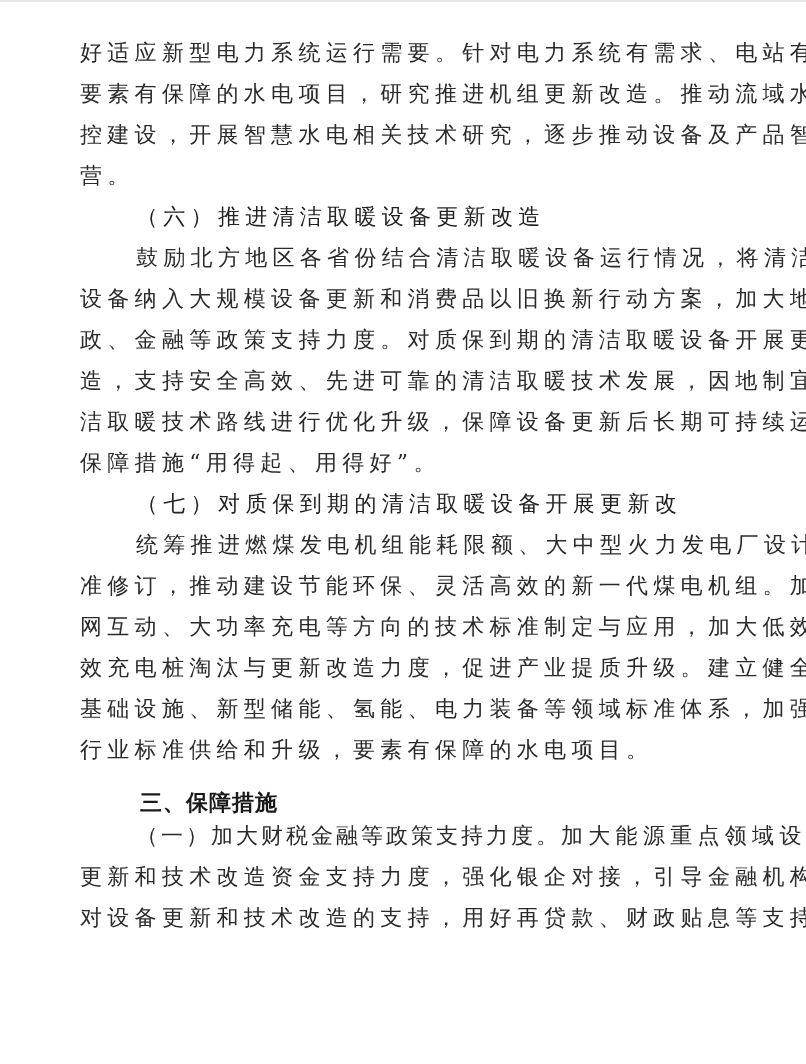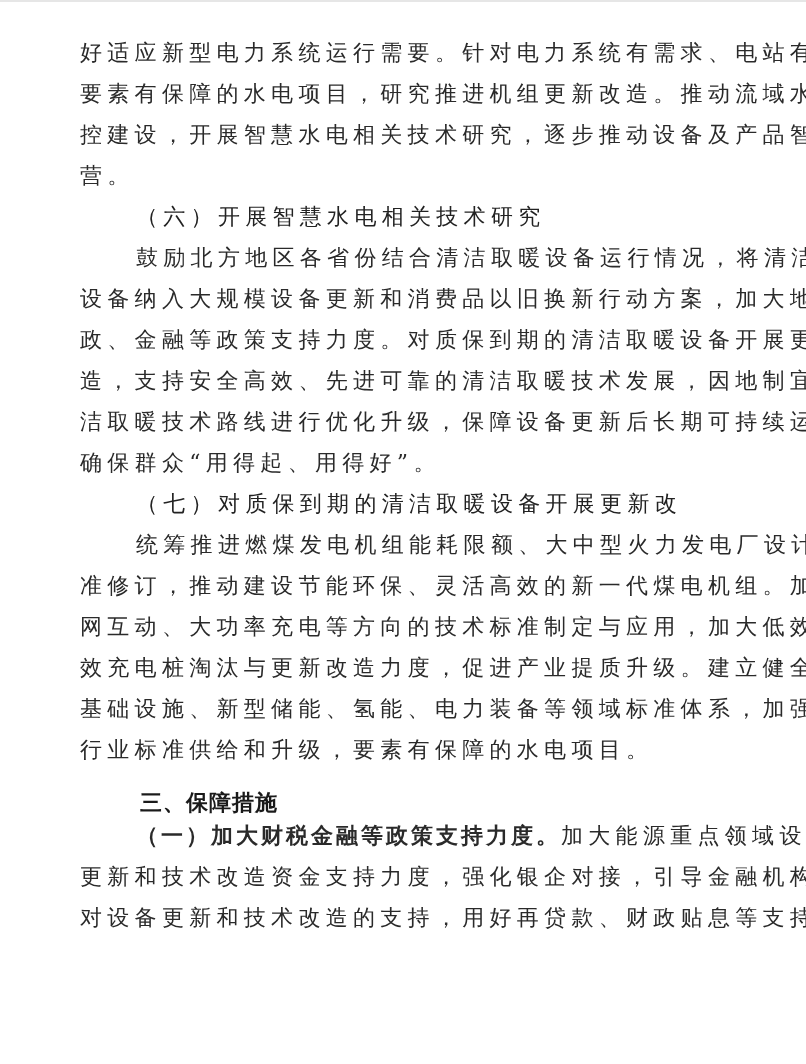--- a/index.html
+++ b/index.html
@@ -47,48 +47,48 @@
       padding-left: 60px;
       font-family: "DejaVu Sans", "Liberation Sans", sans-serif;
       font-weight: bold;
       letter-spacing: 1px;
       color: #1a1a1a;
       position: relative;
       top: 12px;
     }
     .lead-bold {
       font-family: "DejaVu Serif", "Liberation Serif", serif;
-      font-weight: bold;
+      font-weight: normal;
       letter-spacing: 3px;
       text-align: right;
     }
     .after-head { position: relative; top: 4px; }
   </style>
 </head>
 <body>
 
 <div class="top-rule"></div>
 
 <div class="page">
 
   <div>
     <span class="line">好适应新型电力系统运行需要。针对电力系统有需求、电站有条件、</span>
     <span class="line">要素有保障的水电项目，研究推进机组更新改造。推动流域水电集</span>
     <span class="line">控建设，开展智慧水电相关技术研究，逐步推动设备及产品智慧运</span>
     <span class="line">营。</span>
   </div>
 
-  <span class="line subhead">（六）开展智慧水电相关技术研究</span>
+  <span class="line subhead">（六）推进清洁取暖设备更新改造</span>
   <div>
     <span class="line indent">鼓励北方地区各省份结合清洁取暖设备运行情况，将清洁取暖</span>
     <span class="line">设备纳入大规模设备更新和消费品以旧换新行动方案，加大地方财</span>
     <span class="line">政、金融等政策支持力度。对质保到期的清洁取暖设备开展更新改</span>
     <span class="line">造，支持安全高效、先进可靠的清洁取暖技术发展，因地制宜对清</span>
     <span class="line">洁取暖技术路线进行优化升级，保障设备更新后长期可持续运转，</span>
-    <span class="line">确保群众“用得起、用得好”。</span>
+    <span class="line">保障措施“用得起、用得好”。</span>
   </div>
 
   <span class="line subhead">（七）对质保到期的清洁取暖设备开展更新改</span>
   <div>
     <span class="line indent">统筹推进燃煤发电机组能耗限额、大中型火力发电厂设计等标</span>
     <span class="line">准修订，推动建设节能环保、灵活高效的新一代煤电机组。加快车</span>
     <span class="line">网互动、大功率充电等方向的技术标准制定与应用，加大低效、失</span>
     <span class="line">效充电桩淘汰与更新改造力度，促进产业提质升级。建立健全充电</span>
     <span class="line">基础设施、新型储能、氢能、电力装备等领域标准体系，加强能源</span>
     <span class="line">行业标准供给和升级，要素有保障的水电项目。</span>

